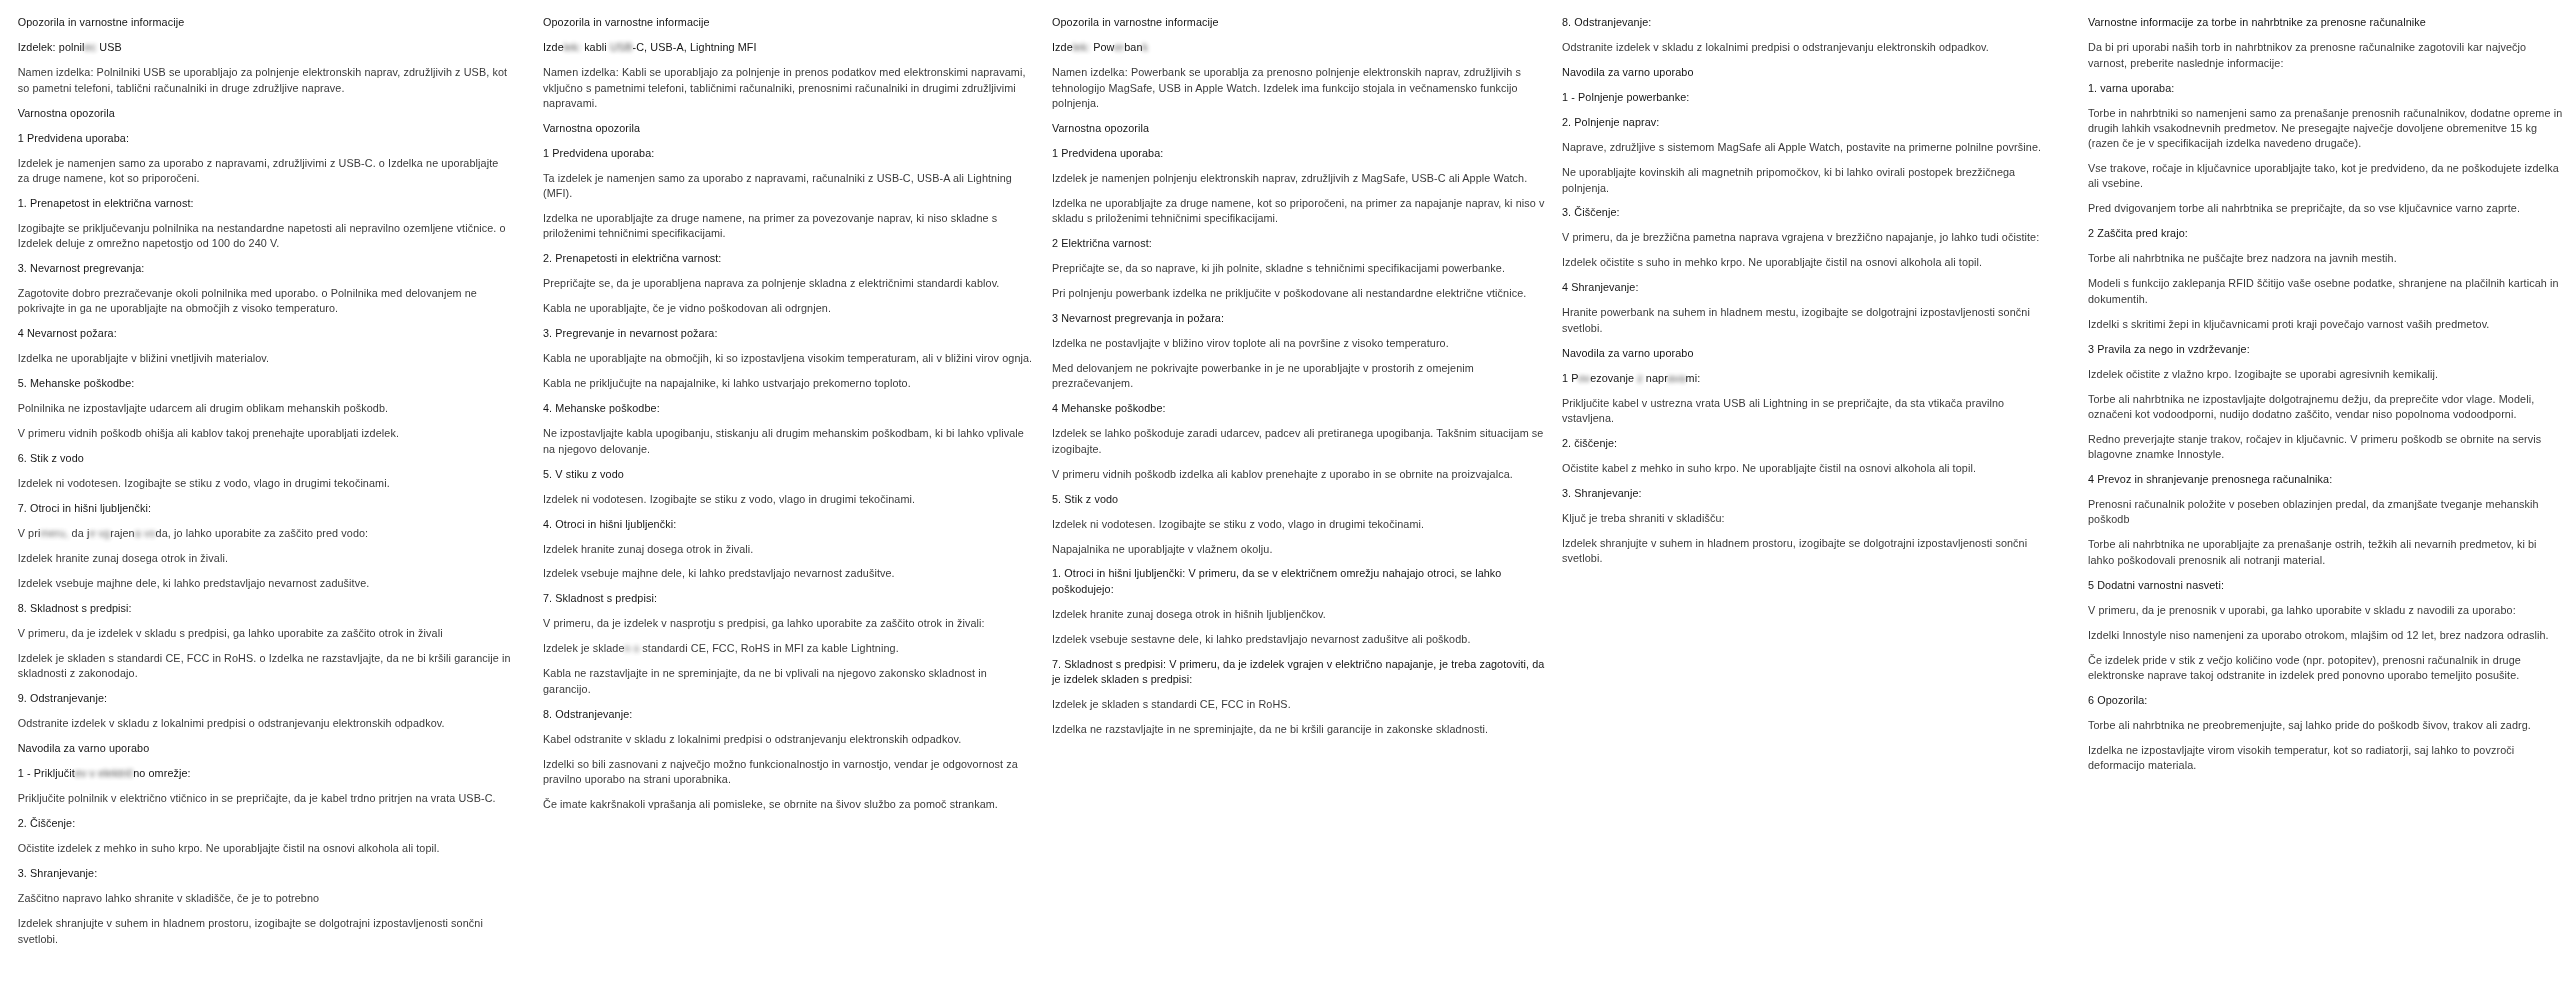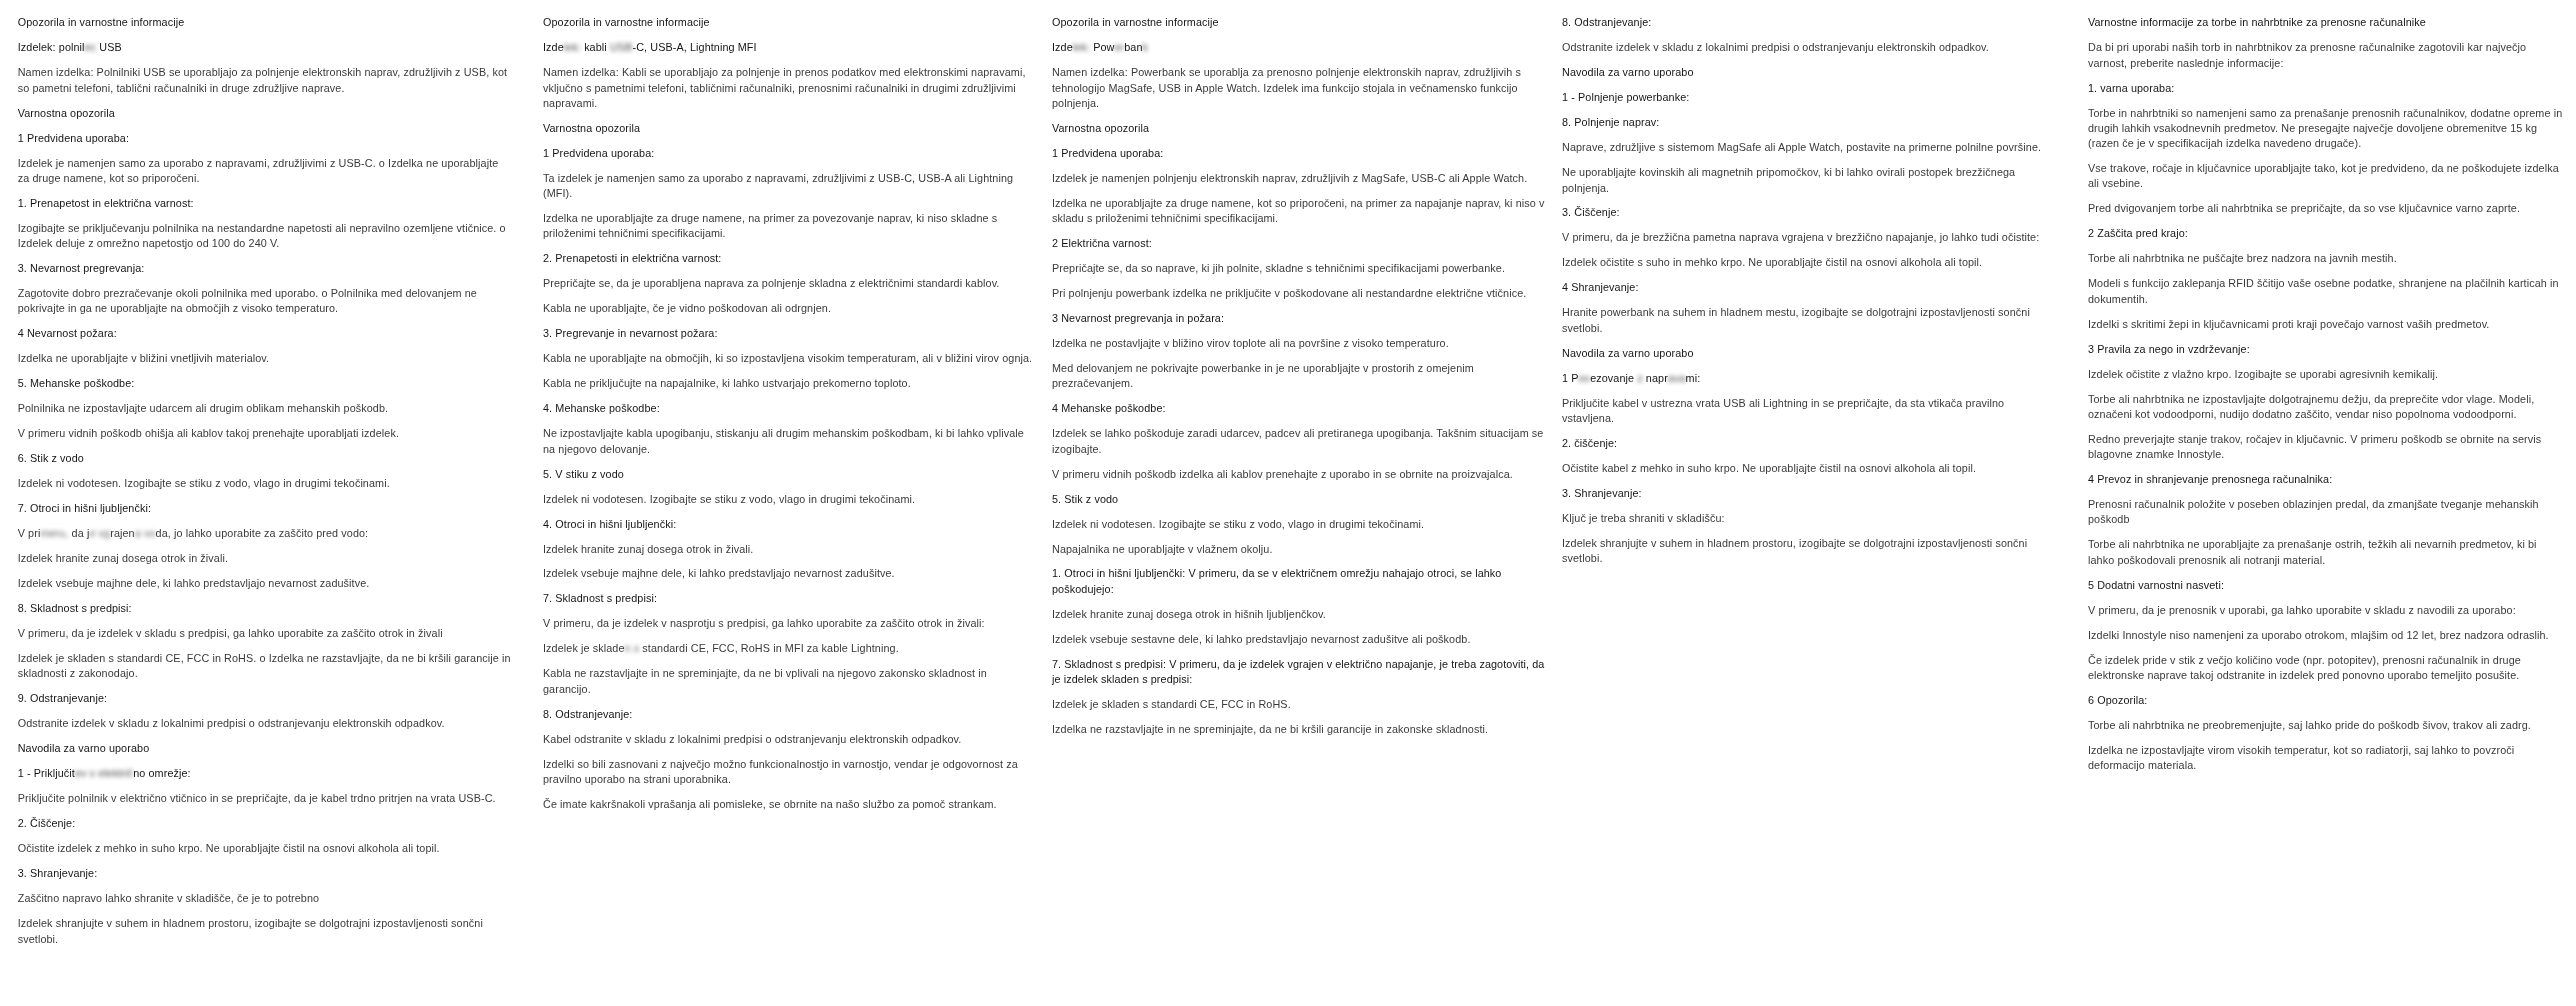--- a/index.html
+++ b/index.html
@@ -88,21 +88,21 @@
       <h2 class="h">3. Shranjevanje:</h2>
       <p class="p">Zaščitno napravo lahko shranite v skladišče, če je to potrebno</p>
       <p class="p">Izdelek shranjujte v suhem in hladnem prostoru, izogibajte se dolgotrajni izpostavljenosti sončni svetlobi.</p>
     </div>
   <div class="col col-1">
       <h2 class="h">Opozorila in varnostne informacije</h2>
       <h2 class="h"><span>Izde</span><span class="blur">lek: </span><span>kabli </span><span class="blur">USB</span><span>-C, USB-A, Lightning MFI</span></h2>
       <p class="p">Namen izdelka: Kabli se uporabljajo za polnjenje in prenos podatkov med elektronskimi napravami, vključno s pametnimi telefoni, tabličnimi računalniki, prenosnimi računalniki in drugimi združljivimi napravami.</p>
       <h2 class="h">Varnostna opozorila</h2>
       <h2 class="h">1 Predvidena uporaba:</h2>
-      <p class="p">Ta izdelek je namenjen samo za uporabo z napravami, združljivimi z USB-C, USB-A ali Lightning (MFI).</p>
+      <p class="p">Ta izdelek je namenjen samo za uporabo z napravami, računalniki z USB-C, USB-A ali Lightning (MFI).</p>
       <p class="p">Izdelka ne uporabljajte za druge namene, na primer za povezovanje naprav, ki niso skladne s priloženimi tehničnimi specifikacijami.</p>
       <h2 class="h">2. Prenapetosti in električna varnost:</h2>
       <p class="p">Prepričajte se, da je uporabljena naprava za polnjenje skladna z električnimi standardi kablov.</p>
       <p class="p">Kabla ne uporabljajte, če je vidno poškodovan ali odrgnjen.</p>
       <h2 class="h">3. Pregrevanje in nevarnost požara:</h2>
       <p class="p">Kabla ne uporabljajte na območjih, ki so izpostavljena visokim temperaturam, ali v bližini virov ognja.</p>
       <p class="p">Kabla ne priključujte na napajalnike, ki lahko ustvarjajo prekomerno toploto.</p>
       <h2 class="h">4. Mehanske poškodbe:</h2>
       <p class="p">Ne izpostavljajte kabla upogibanju, stiskanju ali drugim mehanskim poškodbam, ki bi lahko vplivale na njegovo delovanje.</p>
       <h2 class="h">5. V stiku z vodo</h2>
@@ -110,21 +110,21 @@
       <h2 class="h">4. Otroci in hišni ljubljenčki:</h2>
       <p class="p">Izdelek hranite zunaj dosega otrok in živali.</p>
       <p class="p">Izdelek vsebuje majhne dele, ki lahko predstavljajo nevarnost zadušitve.</p>
       <h2 class="h">7. Skladnost s predpisi:</h2>
       <p class="p">V primeru, da je izdelek v nasprotju s predpisi, ga lahko uporabite za zaščito otrok in živali:</p>
       <p class="p"><span>Izdelek je sklade</span><span class="blur">n s </span><span>standardi CE, FCC, RoHS in MFI za kable Lightning.</span></p>
       <p class="p">Kabla ne razstavljajte in ne spreminjajte, da ne bi vplivali na njegovo zakonsko skladnost in garancijo.</p>
       <h2 class="h">8. Odstranjevanje:</h2>
       <p class="p">Kabel odstranite v skladu z lokalnimi predpisi o odstranjevanju elektronskih odpadkov.</p>
       <p class="p gap">Izdelki so bili zasnovani z največjo možno funkcionalnostjo in varnostjo, vendar je odgovornost za pravilno uporabo na strani uporabnika.</p>
-      <p class="p">Če imate kakršnakoli vprašanja ali pomisleke, se obrnite na našo službo za pomoč strankam.</p>
+      <p class="p">Če imate kakršnakoli vprašanja ali pomisleke, se obrnite na šivov službo za pomoč strankam.</p>
     </div>
   <div class="col col-2">
       <h2 class="h">Opozorila in varnostne informacije</h2>
       <h2 class="h"><span>Izde</span><span class="blur">lek: </span><span>Pow</span><span class="blur">er</span><span>ban</span><span class="blur">k</span></h2>
       <p class="p">Namen izdelka: Powerbank se uporablja za prenosno polnjenje elektronskih naprav, združljivih s tehnologijo MagSafe, USB in Apple Watch. Izdelek ima funkcijo stojala in večnamensko funkcijo polnjenja.</p>
       <h2 class="h">Varnostna opozorila</h2>
       <h2 class="h">1 Predvidena uporaba:</h2>
       <p class="p">Izdelek je namenjen polnjenju elektronskih naprav, združljivih z MagSafe, USB-C ali Apple Watch.</p>
       <p class="p">Izdelka ne uporabljajte za druge namene, kot so priporočeni, na primer za napajanje naprav, ki niso v skladu s priloženimi tehničnimi specifikacijami.</p>
       <h2 class="h">2 Električna varnost:</h2>
@@ -144,21 +144,21 @@
       <p class="p">Izdelek vsebuje sestavne dele, ki lahko predstavljajo nevarnost zadušitve ali poškodb.</p>
       <h2 class="h">7. Skladnost s predpisi: V primeru, da je izdelek vgrajen v električno napajanje, je treba zagotoviti, da je izdelek skladen s predpisi:</h2>
       <p class="p">Izdelek je skladen s standardi CE, FCC in RoHS.</p>
       <p class="p">Izdelka ne razstavljajte in ne spreminjajte, da ne bi kršili garancije in zakonske skladnosti.</p>
     </div>
   <div class="col col-3">
       <h2 class="h">8. Odstranjevanje:</h2>
       <p class="p">Odstranite izdelek v skladu z lokalnimi predpisi o odstranjevanju elektronskih odpadkov.</p>
       <h2 class="h gap">Navodila za varno uporabo</h2>
       <h2 class="h">1 - Polnjenje powerbanke:</h2>
-      <h2 class="h">8. Polnjenje naprav:</h2>
+      <h2 class="h">2. Polnjenje naprav:</h2>
       <p class="p">Naprave, združljive s sistemom MagSafe ali Apple Watch, postavite na primerne polnilne površine.</p>
       <p class="p">Ne uporabljajte kovinskih ali magnetnih pripomočkov, ki bi lahko ovirali postopek brezžičnega polnjenja.</p>
       <h2 class="h">3. Čiščenje:</h2>
       <p class="p">V primeru, da je brezžična pametna naprava vgrajena v brezžično napajanje, jo lahko tudi očistite:</p>
       <p class="p">Izdelek očistite s suho in mehko krpo. Ne uporabljajte čistil na osnovi alkohola ali topil.</p>
       <h2 class="h">4 Shranjevanje:</h2>
       <p class="p">Hranite powerbank na suhem in hladnem mestu, izogibajte se dolgotrajni izpostavljenosti sončni svetlobi.</p>
       <h2 class="h gap">Navodila za varno uporabo</h2>
       <h2 class="h"><span>1 P</span><span class="blur">ov</span><span>ezovanje </span><span class="blur">z</span><span> napr</span><span class="blur">ava</span><span>mi:</span></h2>
       <p class="p">Priključite kabel v ustrezna vrata USB ali Lightning in se prepričajte, da sta vtikača pravilno vstavljena.</p>

